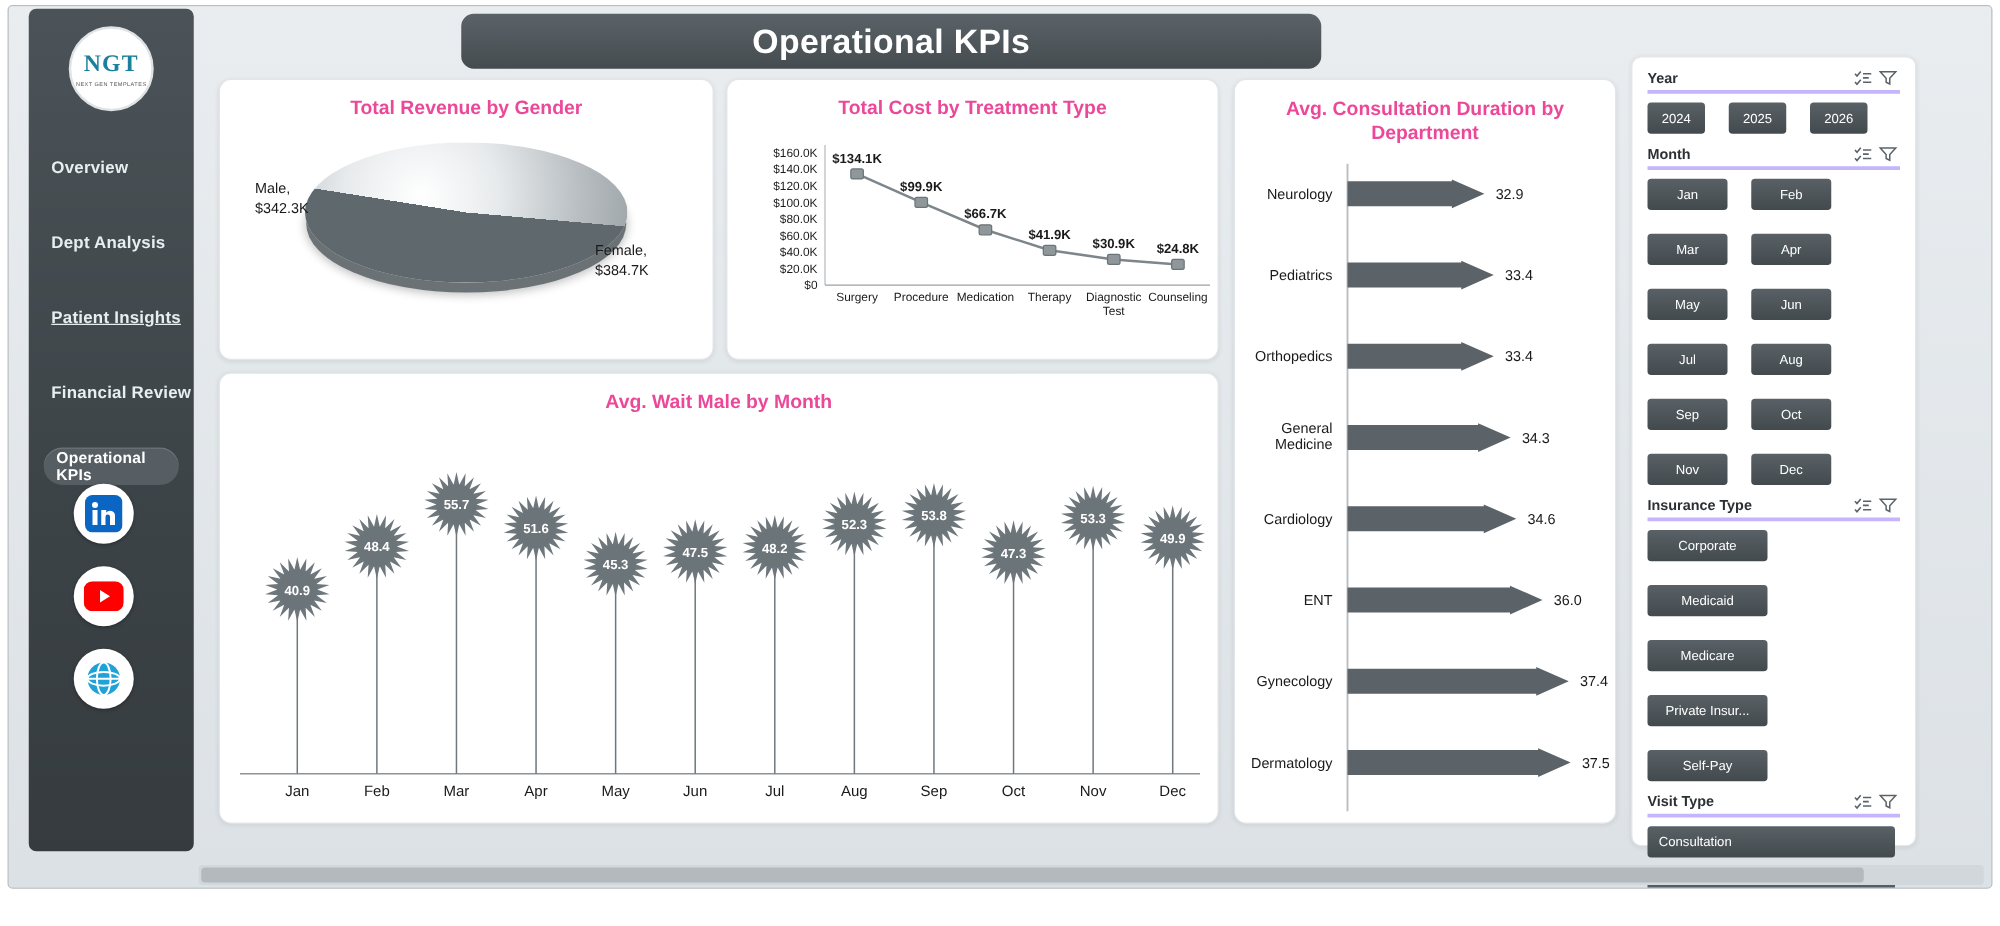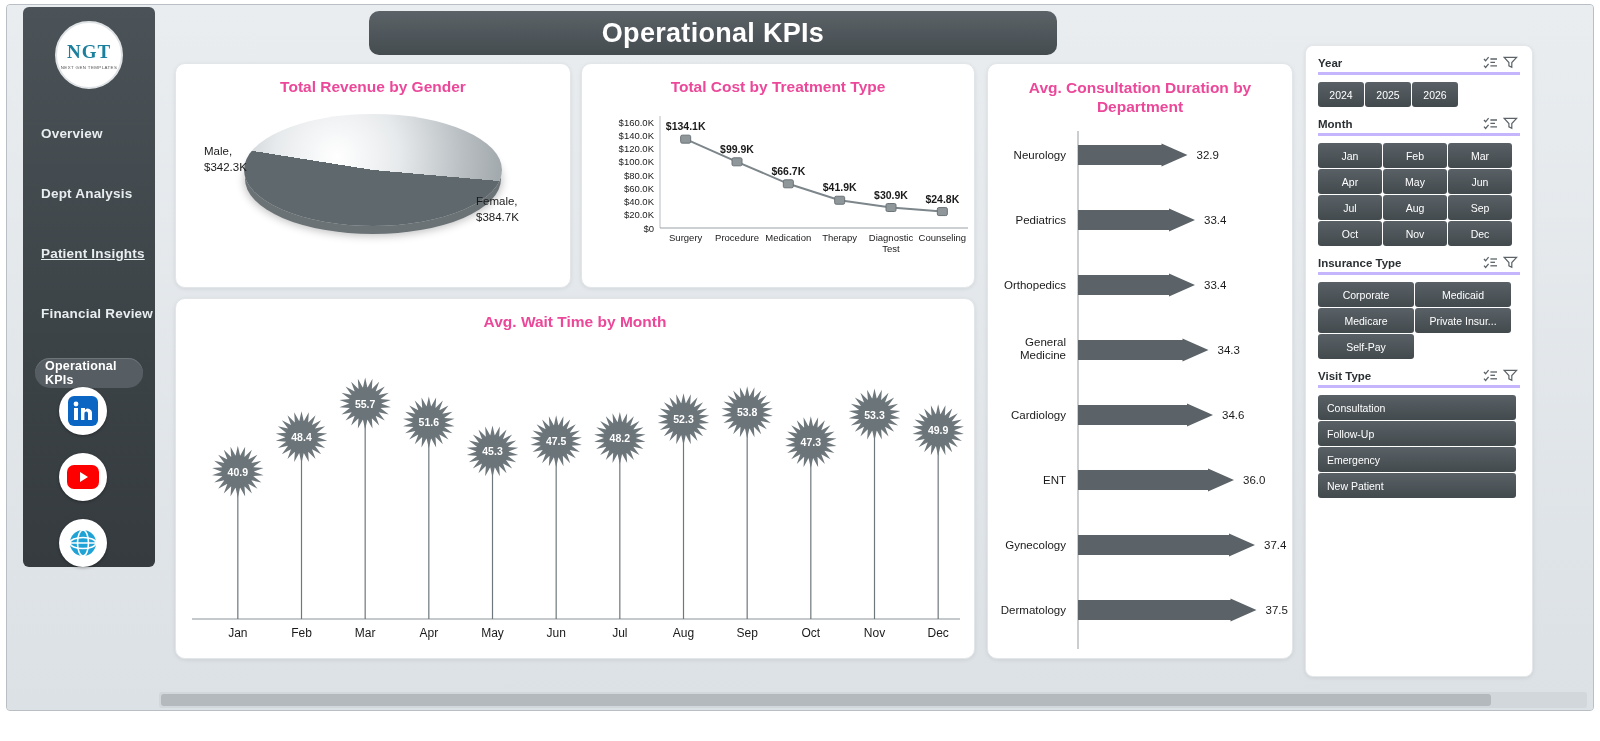--- a/index.html
+++ b/index.html
@@ -26,21 +26,21 @@
   }
   .frame-inner {
     position: absolute;
     left: 0; top: 0; right: 0; bottom: 0;
     background: linear-gradient(180deg,#e9edf0 0%, #dce1e5 100%);
   }
   
   .sidebar {
     position: absolute;
     left: 16px; top: 2px;
-    width: 132px; height: 560px;
+    width: 132px; height: 674px;
     background: linear-gradient(180deg,#4b5358 0%, #3c4347 60%, #353b3f 100%);
     border-radius: 6px;
   }
   .logo {
     position: absolute;
     left: 32px; top: 14px;
     width: 68px; height: 68px;
     border-radius: 50%;
     background: #ffffff;
     border: 2px solid #dfe3e6;
@@ -142,21 +142,21 @@
   .fgroup { margin-bottom: 10px; }
   .fhead {
     display: flex; align-items: center;
     border-bottom: 3px solid #c4b5fd;
     padding-bottom: 3px; margin-bottom: 7px;
   }
   .fhead .ftitle {
     flex: 1; font-size: 11.5px; font-weight: bold; color: #2b3034;
   }
   .fhead .ficon { width: 20px; display: flex; justify-content: center; }
-  .fbtns { display: flex; flex-wrap: wrap; gap: 1px; }
+  .fbtns { display: flex; flex-wrap: wrap; gap: 19px; }
   .fbtn {
     background: linear-gradient(180deg,#596166 0%, #434a4e 100%);
     color: #fff;
     font-size: 10.5px;
     border-radius: 3px;
     height: 25px;
     display: flex; align-items: center; justify-content: center;
     padding: 0 6px;
     white-space: nowrap;
     overflow: hidden;
@@ -339,21 +339,21 @@
             <polygon points="90,418 241,418 241,416.5 267,428 241,439.5 241,438 90,438" fill="#5b6368" stroke="none"></polygon>
             <text x="78" y="432" text-anchor="end" font-size="11.5" fill="#1a1a1a" font-family="Liberation Sans, sans-serif">Gynecology</text>
             <text x="276" y="432" text-anchor="start" font-size="11.5" fill="#1a1a1a" font-family="Liberation Sans, sans-serif">37.4</text>
             <polygon points="90,483 242.5,483 242.5,481.5 268.5,493 242.5,504.5 242.5,503 90,503" fill="#5b6368" stroke="none"></polygon>
             <text x="78" y="497" text-anchor="end" font-size="11.5" fill="#1a1a1a" font-family="Liberation Sans, sans-serif">Dermatology</text>
             <text x="277.5" y="497" text-anchor="start" font-size="11.5" fill="#1a1a1a" font-family="Liberation Sans, sans-serif">37.5</text>
           </svg>
       </div>
 
       <div class="card" id="card-wait">
-        <div class="card-title">Avg. Wait Time by Month</div>
+        <div class="card-title">Avg. Wait Male by Month</div>
         <svg class="chart-svg" id="svg-wait" width="798" height="325" viewBox="0 0 798 325">
             <line x1="16" y1="288" x2="784" y2="288" stroke="#8d9498" stroke-width="1.2"></line>
             <line x1="61.83333333333333" y1="140.66000000000003" x2="61.83333333333333" y2="288" stroke="#6e777c" stroke-width="1.2"></line>
             <g>
               <path d="M 61.83 114.66 L 64.11 124.82 L 69.16 115.71 L 68.48 126.11 L 75.89 118.79 L 72.31 128.57 L 81.48 123.63 L 75.29 132.01 L 85.48 129.86 L 77.19 136.15 L 87.57 136.96 L 77.83 140.66 L 87.57 144.36 L 77.19 145.17 L 85.48 151.46 L 75.29 149.31 L 81.48 157.69 L 72.31 152.75 L 75.89 162.53 L 68.48 155.21 L 69.16 165.61 L 64.11 156.50 L 61.83 166.66 L 59.56 156.50 L 54.51 165.61 L 55.19 155.21 L 47.78 162.53 L 51.36 152.75 L 42.18 157.69 L 48.37 149.31 L 38.18 151.46 L 46.48 145.17 L 36.10 144.36 L 45.83 140.66 L 36.10 136.96 L 46.48 136.15 L 38.18 129.86 L 48.37 132.01 L 42.18 123.63 L 51.36 128.57 L 47.78 118.79 L 55.19 126.11 L 54.51 115.71 L 59.56 124.82 Z" fill="#6e777c"></path>
               <circle cx="61.83333333333333" cy="140.66000000000003" r="16" fill="#6b7479"></circle>
               <text x="61.83333333333333" y="144.66000000000003" text-anchor="middle" font-size="10.5" fill="#ffffff" font-weight="bold" font-family="Liberation Sans, sans-serif">40.9</text>
             </g>
             <text x="61.83333333333333" y="306" text-anchor="middle" font-size="12" fill="#1a1a1a" font-family="Liberation Sans, sans-serif">Jan</text>
             <line x1="125.5" y1="106.16000000000001" x2="125.5" y2="288" stroke="#6e777c" stroke-width="1.2"></line>

